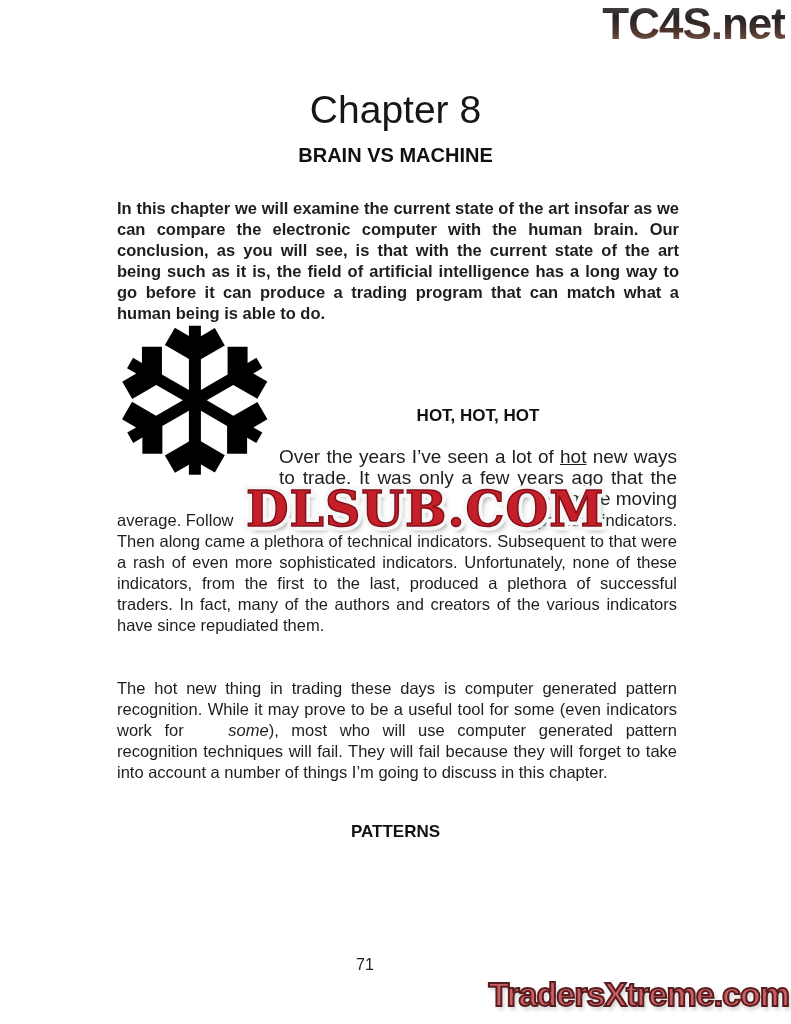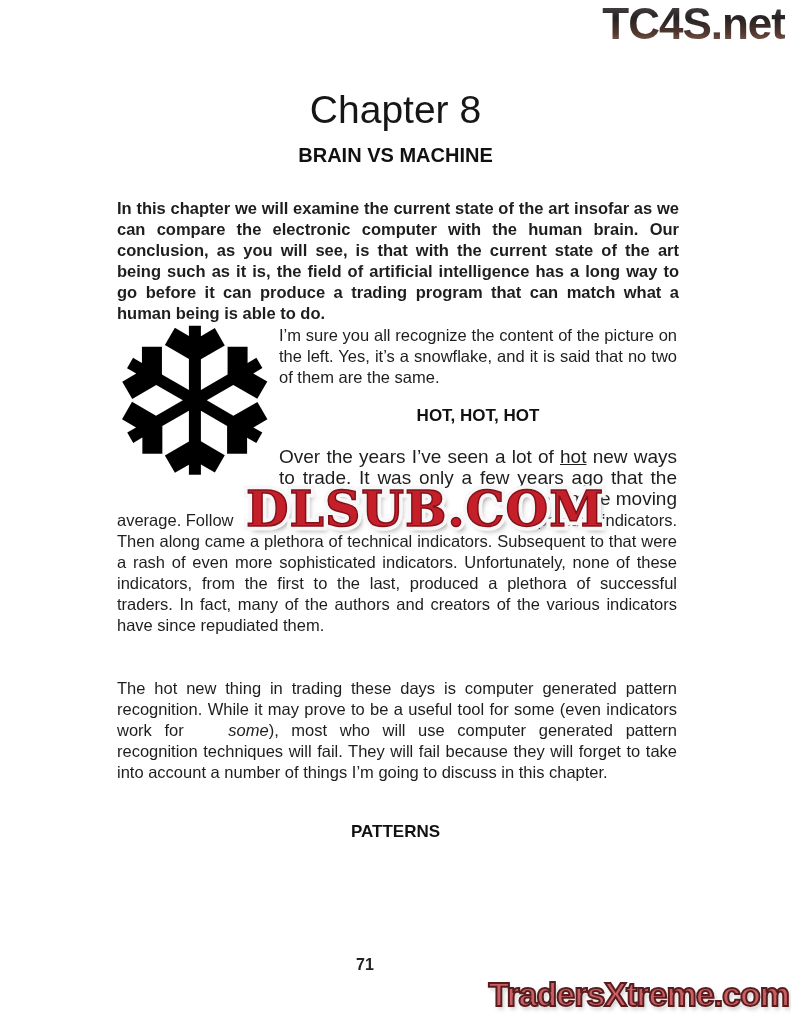--- a/index.html
+++ b/index.html
@@ -58,21 +58,21 @@
   .para-pattern{ position:absolute; left:117px; top:678px; width:560px; }
 
   .heading-patterns {
     position:absolute; top:822px; left:0; width:100%;
     text-align:center; font-size:17px; font-weight:bold; color:#111;
   }
 
   .para-brain  { position:absolute; left:117px; top:860px; width:560px; }
 
   .page-number { position:absolute; left:300px; top:956px; width:130px;
-                 text-align:center; font-size:16px; color:#222;font-weight:bold; }
+                 text-align:center; font-size:16px; color:#222; }
 
   .watermark { position:absolute; left:246px; top:484px; z-index:6; height:52px; }
   .wm {
     position:absolute; left:0; top:0; white-space:nowrap;
     font-family:"DejaVu Serif","Liberation Serif",serif;
     font-weight:bold; font-size:49px; letter-spacing:1px; line-height:50px;
   }
   .wm-stroke {
     color:#f7f7f7; -webkit-text-stroke:9px #f7f7f7;
     text-shadow:4px 5px 5px rgba(110,110,110,0.65);
@@ -93,21 +93,20 @@
 
   <div class="tc4s">TC4S.net</div>
 
   <div class="chapter-title">Chapter 8</div>
   <div class="chapter-subtitle">BRAIN VS MACHINE</div>
 
   <p class="bt para-intro">In this chapter we will examine the current state of the art insofar as we can compare the electronic computer with the human brain.  Our conclusion, as you will see, is that with the current state of the art being such as it is, the field of artificial intelligence has a long way to go before it can produce a trading program that can match what a human being is able to do.</p>
 
   <div class="snowflake">❆</div>
 
-  <p class="bt para-snowflake">I’m sure you all recognize the content of the picture on the left. Yes, it’s a snowflake, and it is said that no two of them are the same.</p>
 
   <div class="heading-hot">HOT, HOT, HOT</div>
 
   <div class="hot-lines">
     <div class="jline"><span>Over the years I’ve seen a lot of </span><span class="ul">hot</span><span> new ways</span></div>
     <div class="jline">to trade.  It was only a few years ago that the</div>
     <div class="rline">e simple moving</div>
   </div>
 
   <div class="line4">

